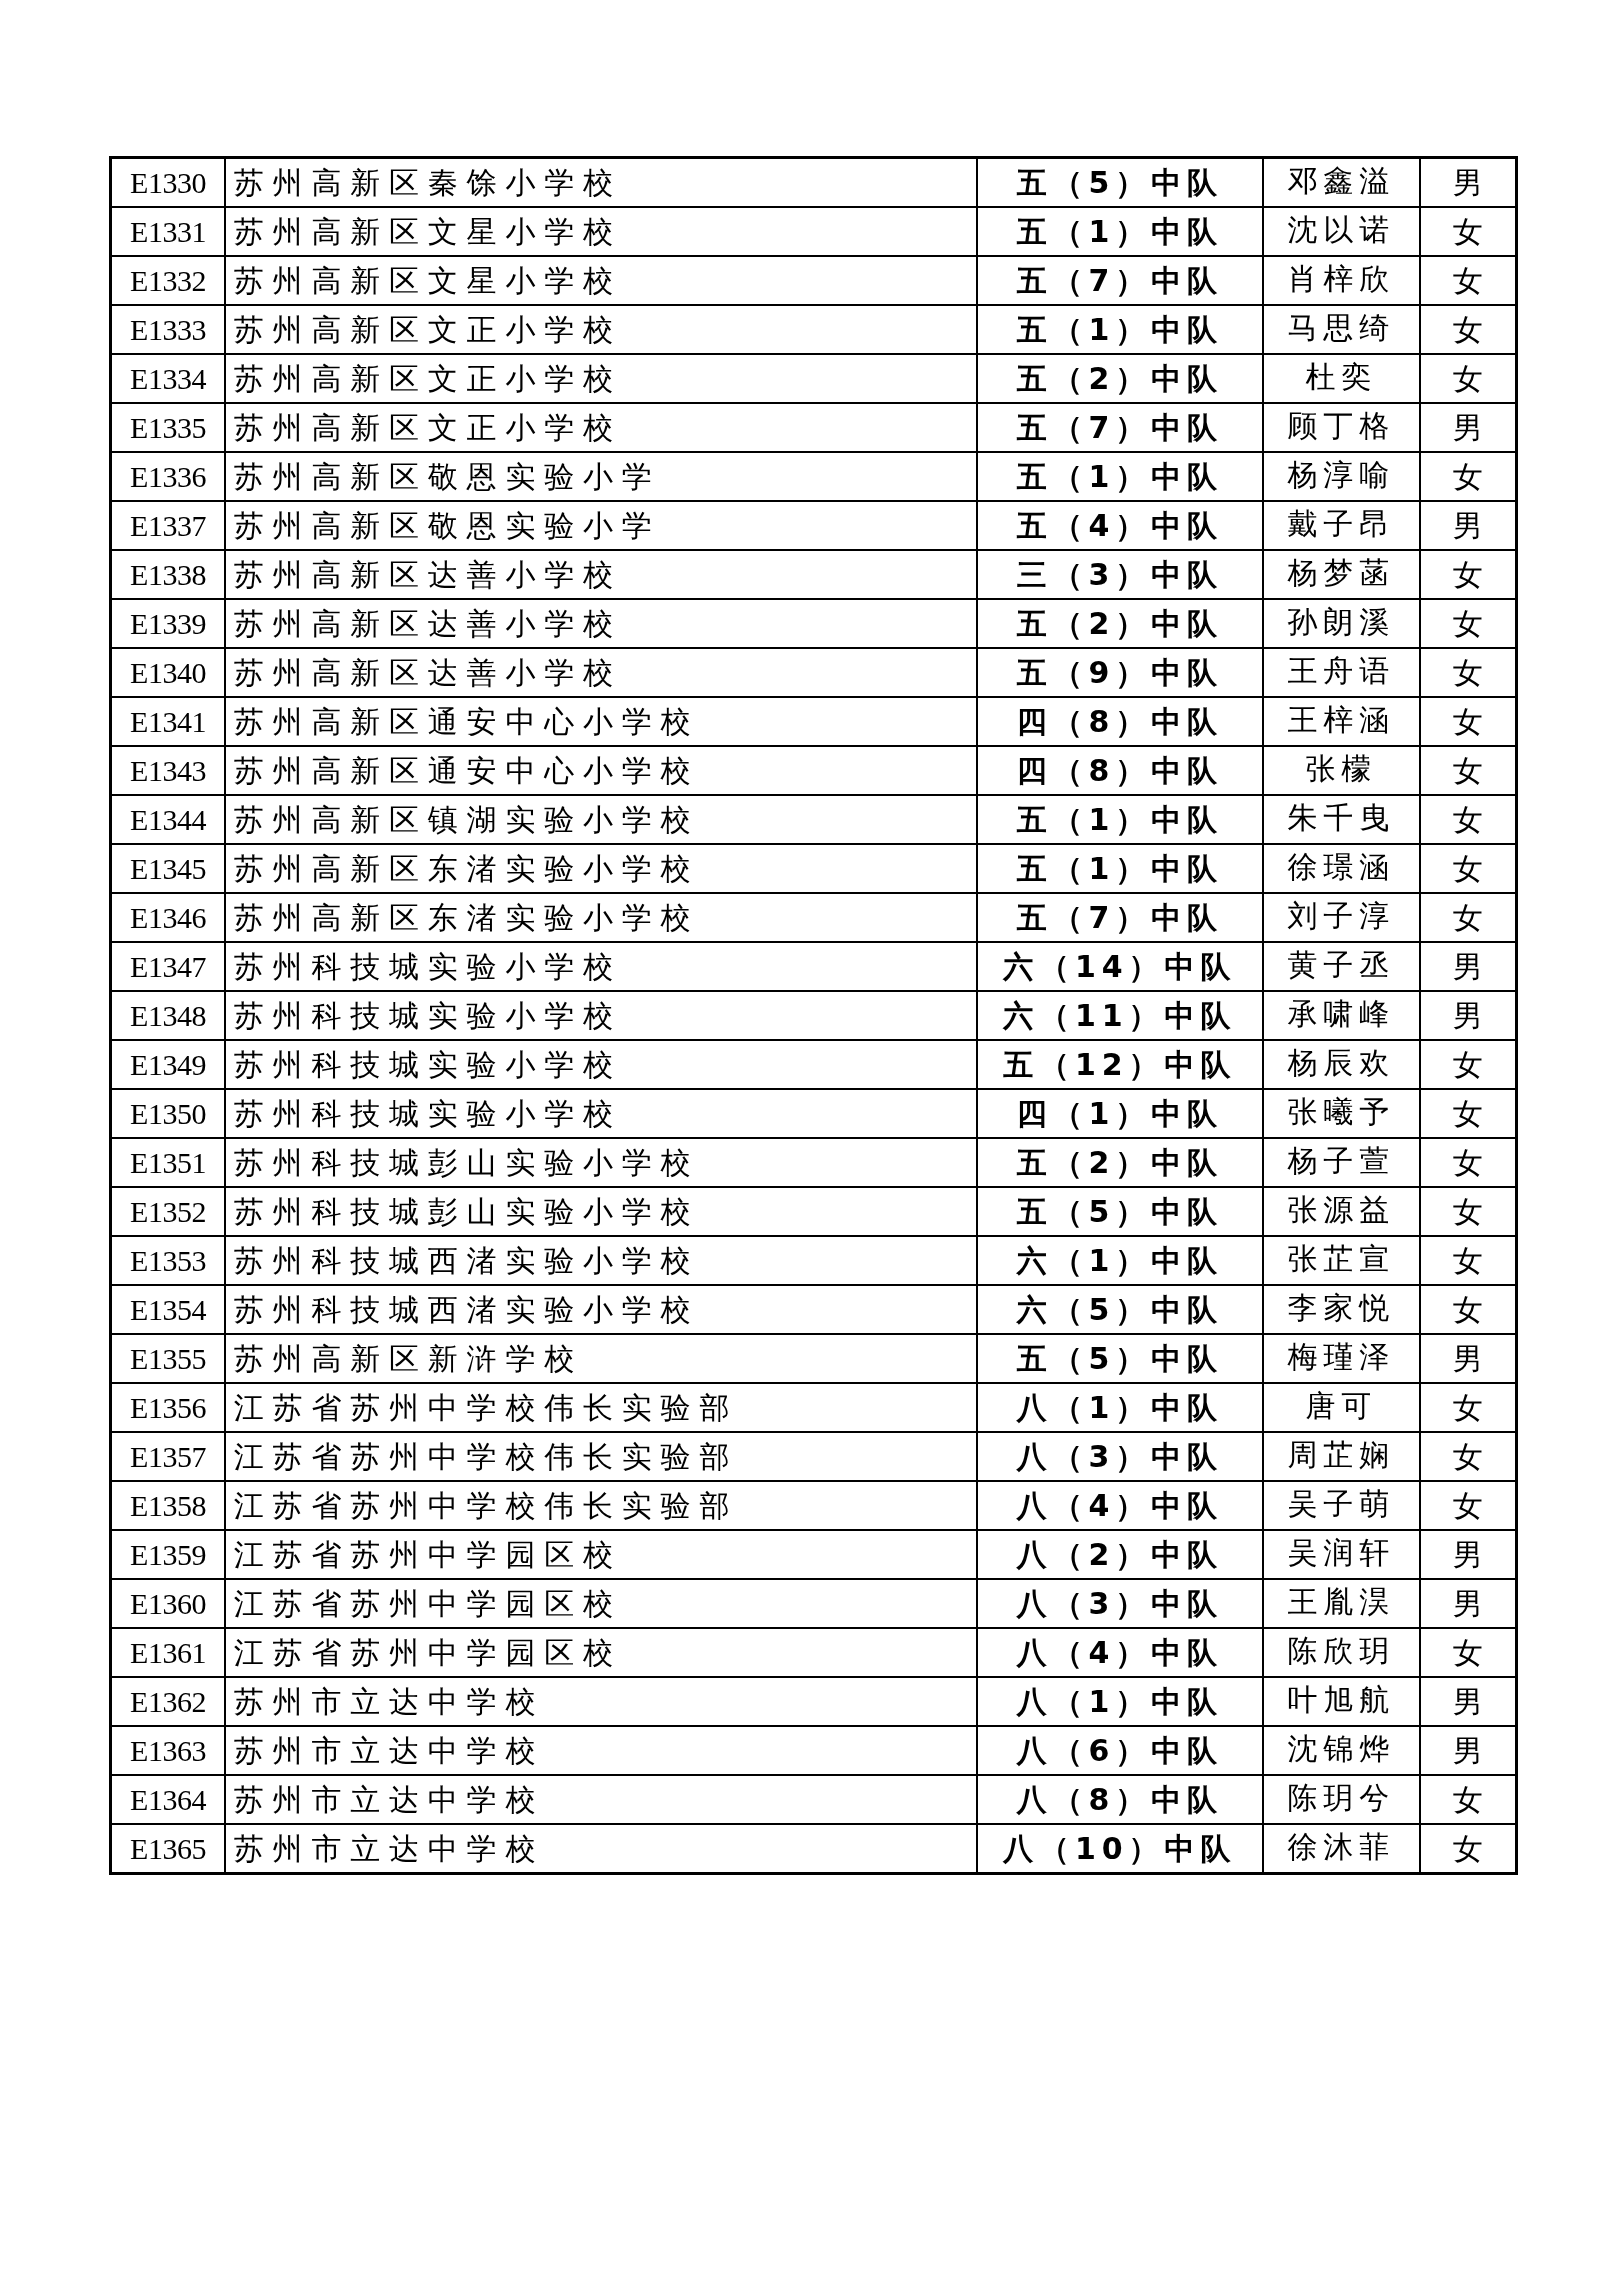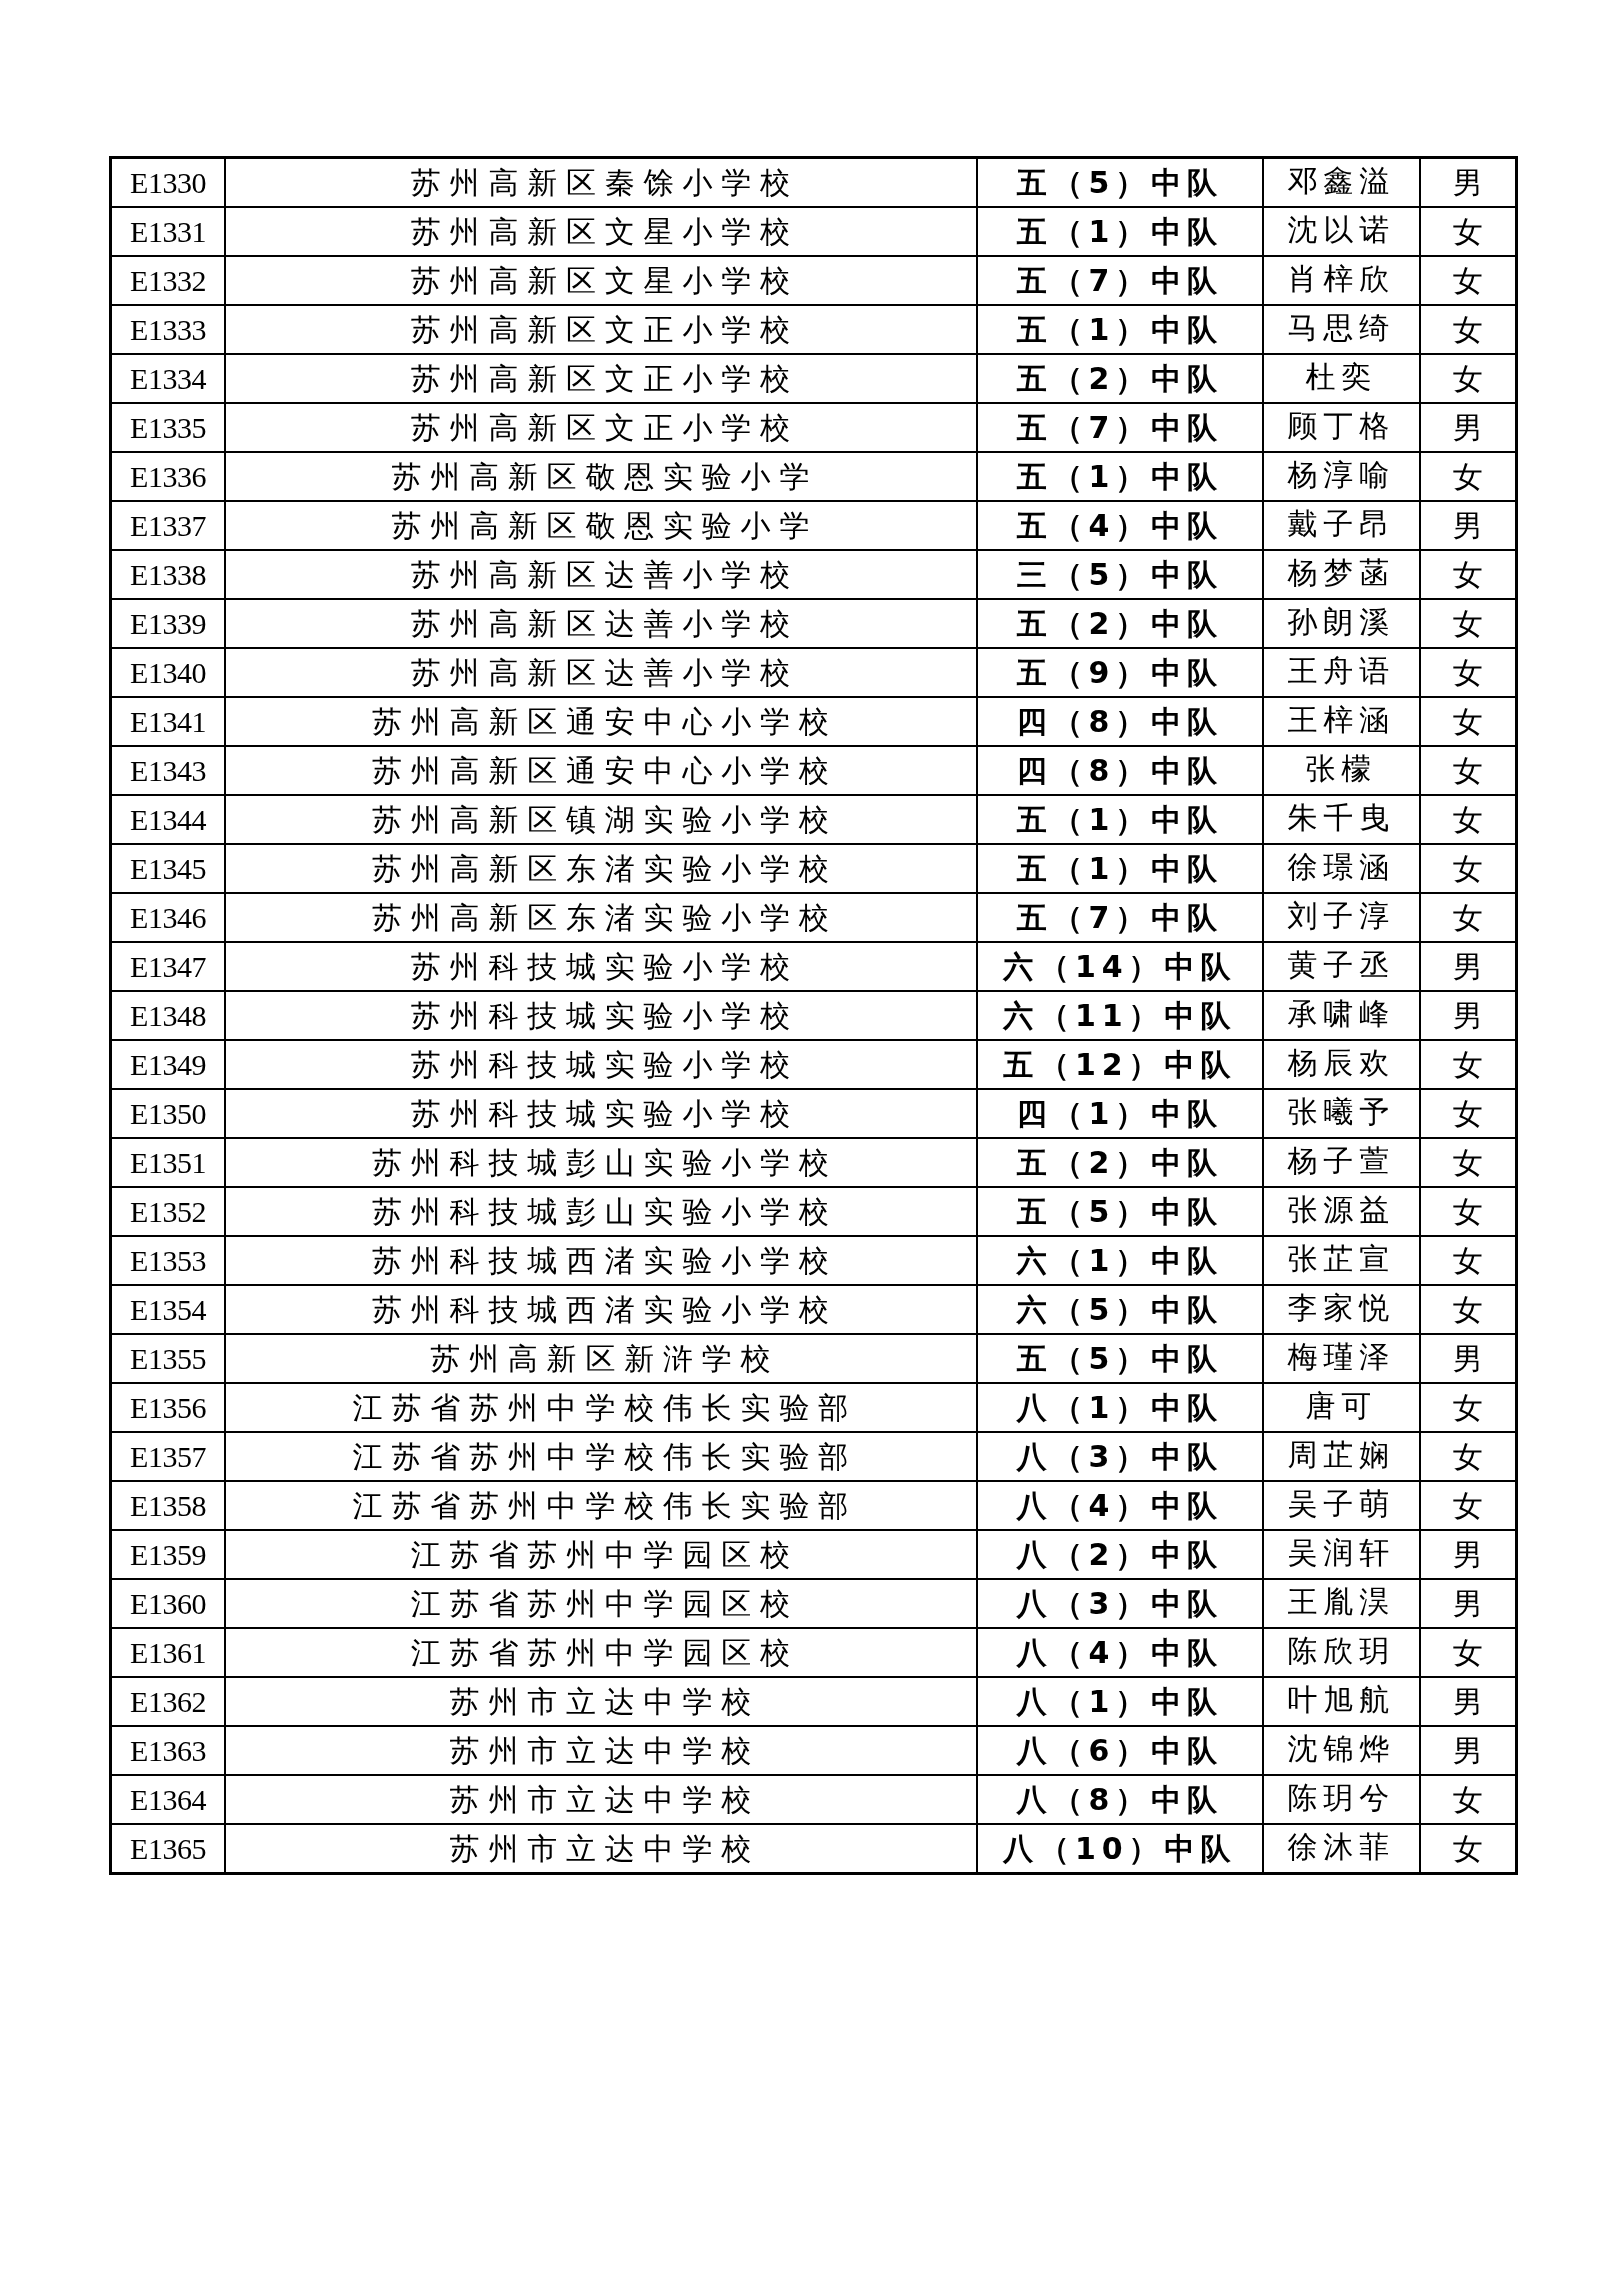--- a/index.html
+++ b/index.html
@@ -44,21 +44,21 @@
     }
     td.c-id {
       width: 112px;
       text-align: center;
       font-family: "Liberation Serif", "DejaVu Serif", serif;
       font-size: 31px;
       letter-spacing: -0.5px;
     }
     td.c-school {
       width: 742px;
-      text-align: center;
+      text-align: left;
       padding-left: 7.8px !important;
       letter-spacing: 8.8px;
       font-family: "DejaVu Sans", "Liberation Sans", sans-serif;
       font-weight: 300;
       font-size: 29px;
     }
     td.c-class {
       width: 284px;
       text-align: center;
       font-family: "DejaVu Sans", "Liberation Sans", sans-serif;
@@ -138,21 +138,21 @@
         <tr>
     <td class="c-id">E1337</td>
     <td class="c-school">苏州高新区敬恩实验小学</td>
     <td class="c-class">五（4）中队</td>
     <td class="c-name">戴子昂</td>
     <td class="c-gender">男</td>
   </tr>
         <tr>
     <td class="c-id">E1338</td>
     <td class="c-school">苏州高新区达善小学校</td>
-    <td class="c-class">三（5）中队</td>
+    <td class="c-class">三（3）中队</td>
     <td class="c-name">杨梦菡</td>
     <td class="c-gender">女</td>
   </tr>
         <tr>
     <td class="c-id">E1339</td>
     <td class="c-school">苏州高新区达善小学校</td>
     <td class="c-class">五（2）中队</td>
     <td class="c-name">孙朗溪</td>
     <td class="c-gender">女</td>
   </tr>

